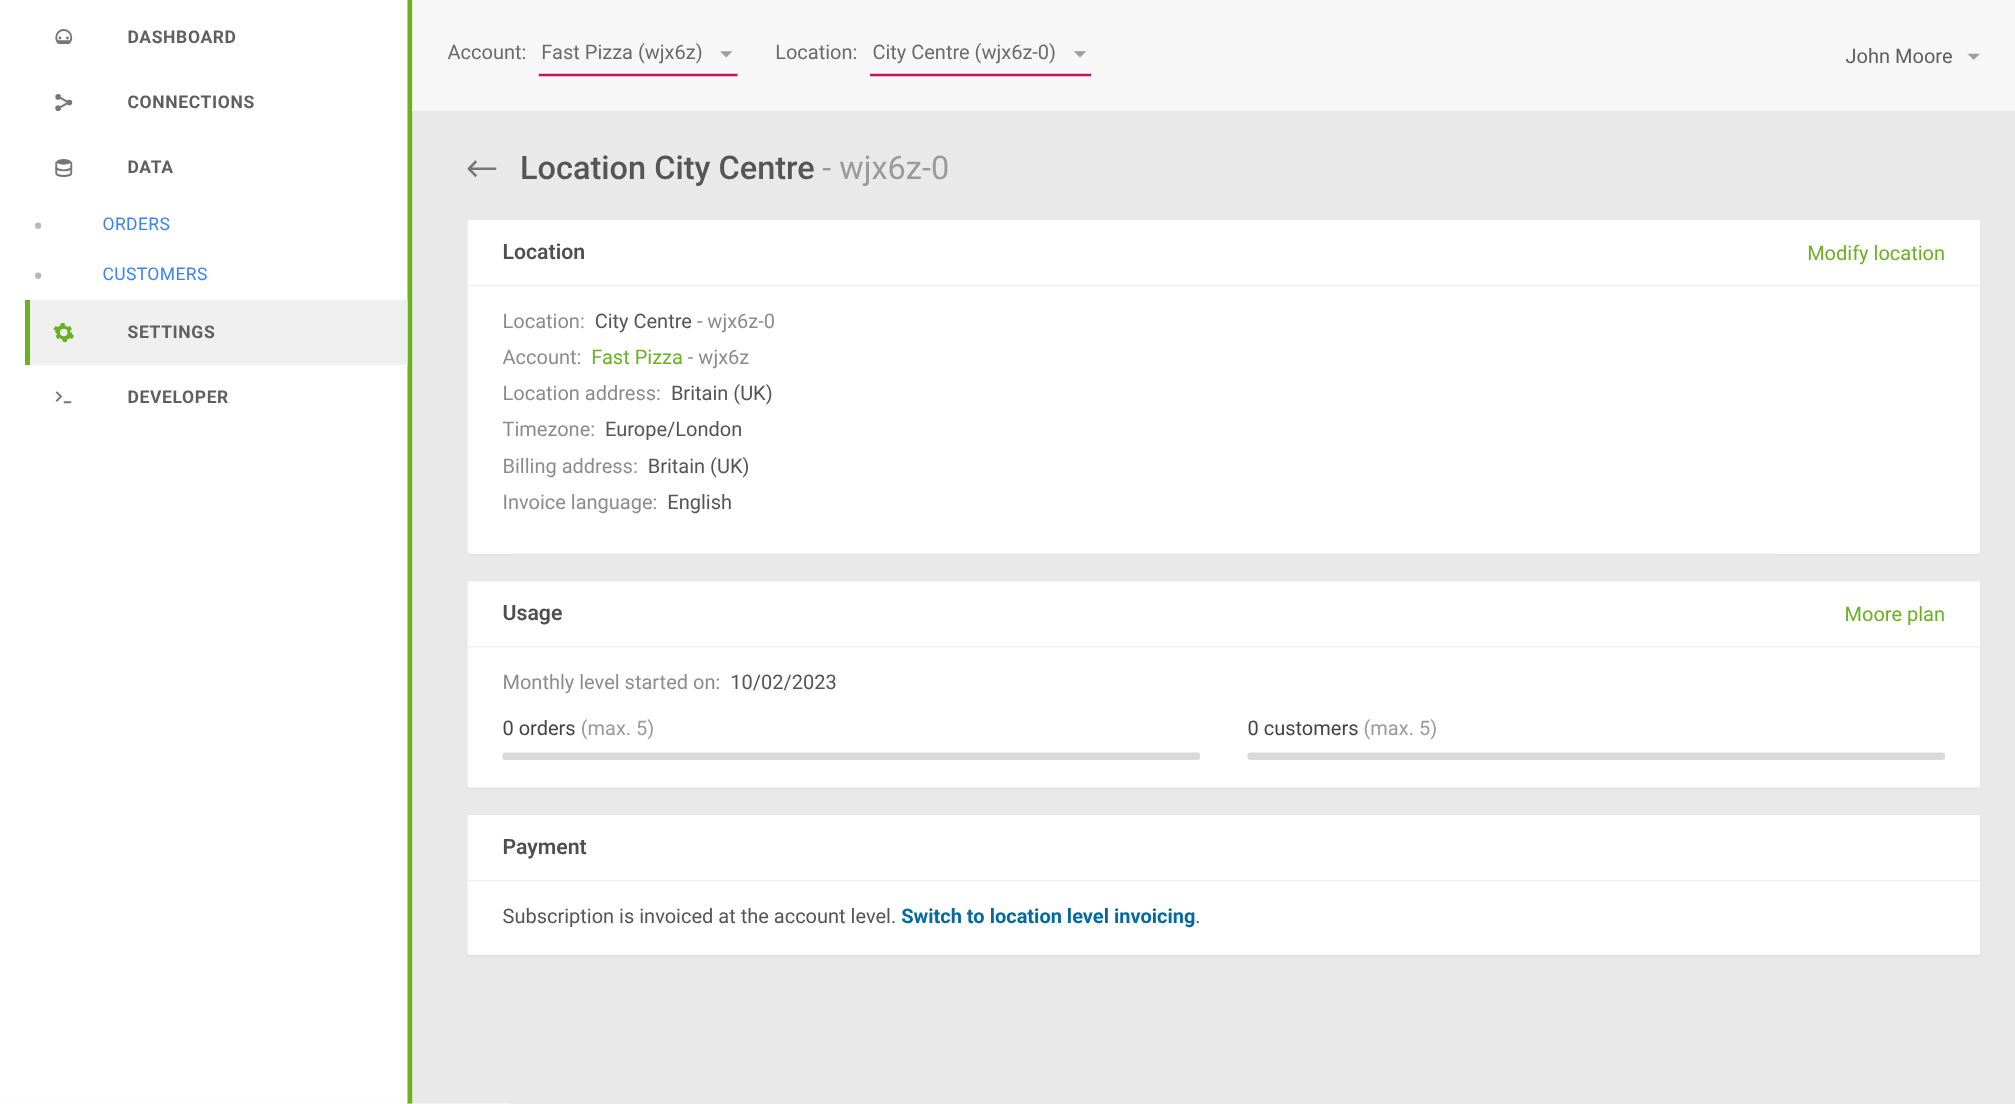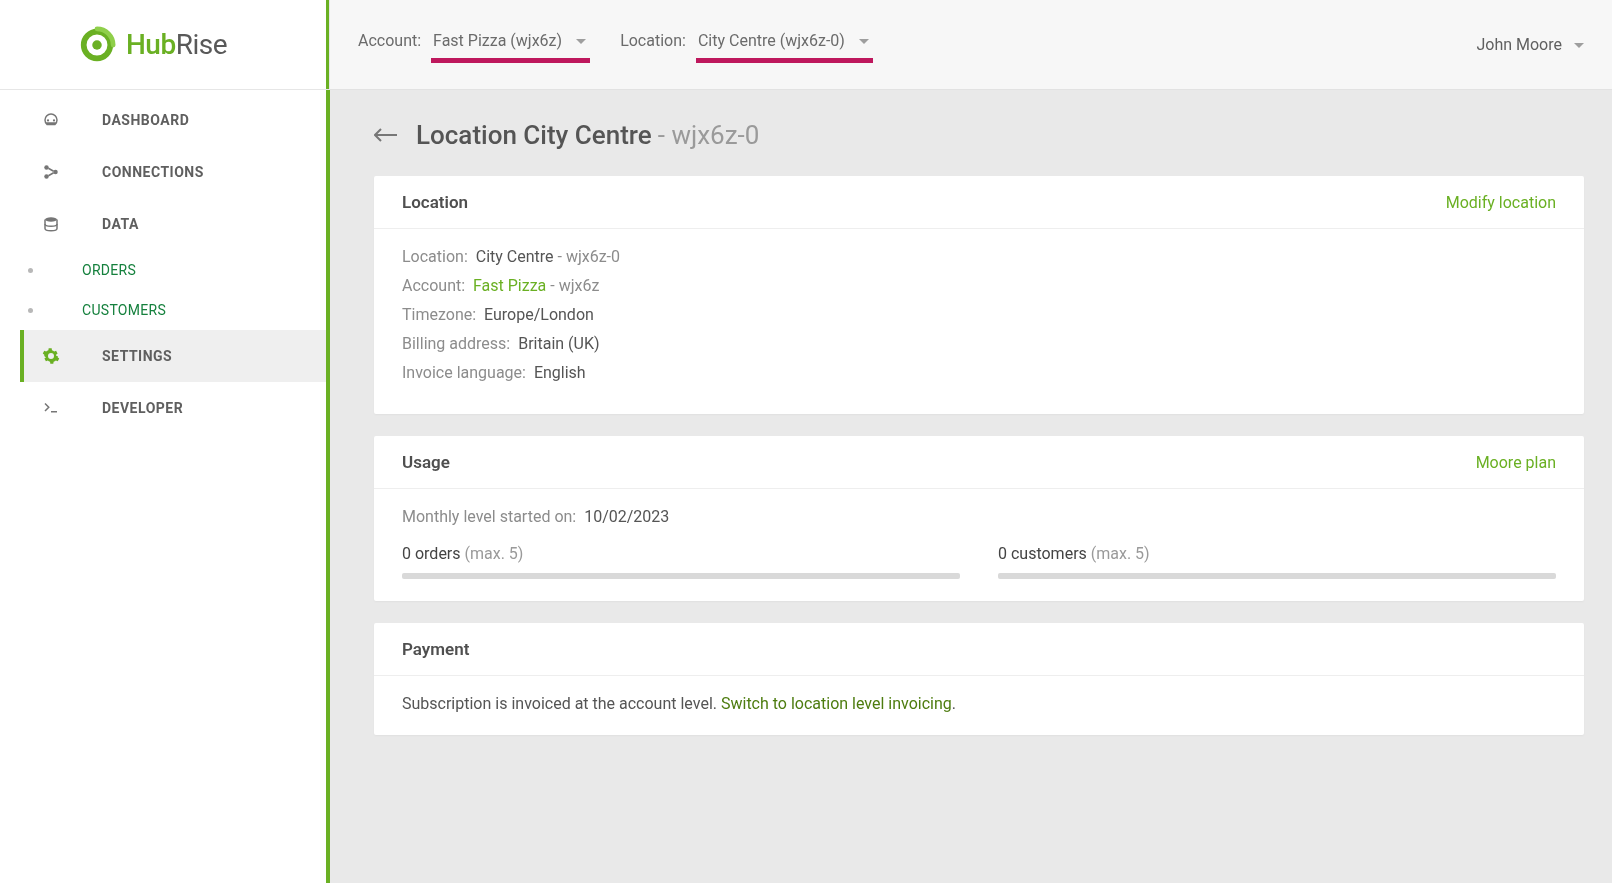--- a/index.html
+++ b/index.html
@@ -55,21 +55,21 @@
   .nav-icon svg { width: 18px; height: 18px; }
   .nav-sub {
     display: flex;
     align-items: center;
     height: 40px;
     padding-left: 22px;
     cursor: pointer;
     font-weight: 400;
     font-size: 14px;
     letter-spacing: 0.3px;
-    color: #15803d;
+    color: #3b82f6;
   }
   .nav-sub .bullet {
     width: 60px;
     display: flex;
     align-items: center;
     padding-left: 6px;
   }
   .nav-sub .bullet span {
     width: 5px; height: 5px; border-radius: 50%; background: #b8b8b8;
   }
@@ -79,21 +79,21 @@
     height: 90px;
     background: #f7f7f7;
     border-bottom: 1px solid #e2e2e2;
     display: flex;
     align-items: center;
     padding: 0 28px;
   }
   .selector { display: flex; align-items: baseline; margin-right: 30px; }
   .selector-label { color: #6b6b6b; font-size: 16px; margin-right: 10px; }
   .selector-value {
-    border-bottom: 5px solid #be185d;
+    border-bottom: 2px solid #be185d;
     padding: 4px 28px 8px 2px;
     color: #6b6b6b;
     font-size: 16px;
     position: relative;
     cursor: pointer;
   }
   .selector-value .chev, .user .chev {
     position: absolute; right: 4px; top: 50%; transform: translateY(-60%);
     width: 0; height: 0;
     border-left: 5px solid transparent;
@@ -135,36 +135,28 @@
   .usage-cols { display: flex; gap: 38px; margin-top: 18px; }
   .usage-col { flex: 1; }
   .usage-label { font-size: 16px; color: #444; }
   .usage-label .muted { color: #9a9a9a; }
   .progress {
     height: 6px; background: #d9d9d9; border-radius: 2px; margin-top: 10px;
     position: relative; overflow: hidden;
   }
   .progress .bar { position: absolute; left: 0; top: 0; bottom: 0; background: #6ab023; width: 0%; }
   .payment-text { font-size: 16px; color: #555; }
-  .payment-text a { color: #4d7c0f; cursor: pointer; text-decoration: none; }
+  .payment-text a { color: #0369a1; cursor: pointer; text-decoration: none; font-weight: bold; }
 </style>
 </head>
 <body>
 
 <div class="app">
 
   <aside class="sidebar">
-    <div class="logo-wrap">
-      <svg viewBox="0 0 40 40">
-        <circle cx="20" cy="20" r="14" fill="none" stroke="#6ab023" stroke-width="6"></circle>
-        <path d="M20 3 A17 17 0 0 1 37 20" fill="none" stroke="#8fcf4a" stroke-width="5" stroke-linecap="round"></path>
-        <circle cx="20" cy="20" r="5" fill="#6ab023"></circle>
-      </svg>
-      <span class="logo-text"><span class="accent">Hub</span><span>Rise</span></span>
-    </div>
 
     <nav>
       <div class="nav-item">
         <span class="nav-icon">
           <svg viewBox="0 0 24 24" fill="currentColor">
               <path d="M12 3a9 9 0 0 0-9 9 9 9 0 0 0 3.3 7h11.4A9 9 0 0 0 21 12a9 9 0 0 0-9-9zm0 2a7 7 0 0 1 6.3 10H5.7A7 7 0 0 1 12 5zm-4 6a1.5 1.5 0 1 0 0 3 1.5 1.5 0 0 0 0-3zm8 0a1.5 1.5 0 1 0 0 3 1.5 1.5 0 0 0 0-3z"></path>
             </svg>
         </span>
         <span>DASHBOARD</span>
       </div>
@@ -264,20 +256,23 @@
         <div class="card-header">
           <h2>Location</h2>
           <span class="card-action">Modify location</span>
         </div>
         <div class="card-body">
           <div class="kv-row">
             <span class="k">Location:</span>&nbsp;&nbsp;<span class="v">City Centre</span><span class="suffix"> - wjx6z-0</span>
           </div>
           <div class="kv-row">
             <span class="k">Account:</span>&nbsp;&nbsp;<span class="link">Fast Pizza</span><span class="suffix"> - wjx6z</span>
+          </div>
+          <div class="kv-row">
+            <span class="k">Location address:</span>&nbsp;&nbsp;<span class="v">Britain (UK)</span>
           </div>
           <div class="kv-row">
             <span class="k">Timezone:</span>&nbsp;&nbsp;<span class="v">Europe/London</span>
           </div>
           <div class="kv-row">
             <span class="k">Billing address:</span>&nbsp;&nbsp;<span class="v">Britain (UK)</span>
           </div>
           <div class="kv-row">
             <span class="k">Invoice language:</span>&nbsp;&nbsp;<span class="v">English</span>
           </div>

